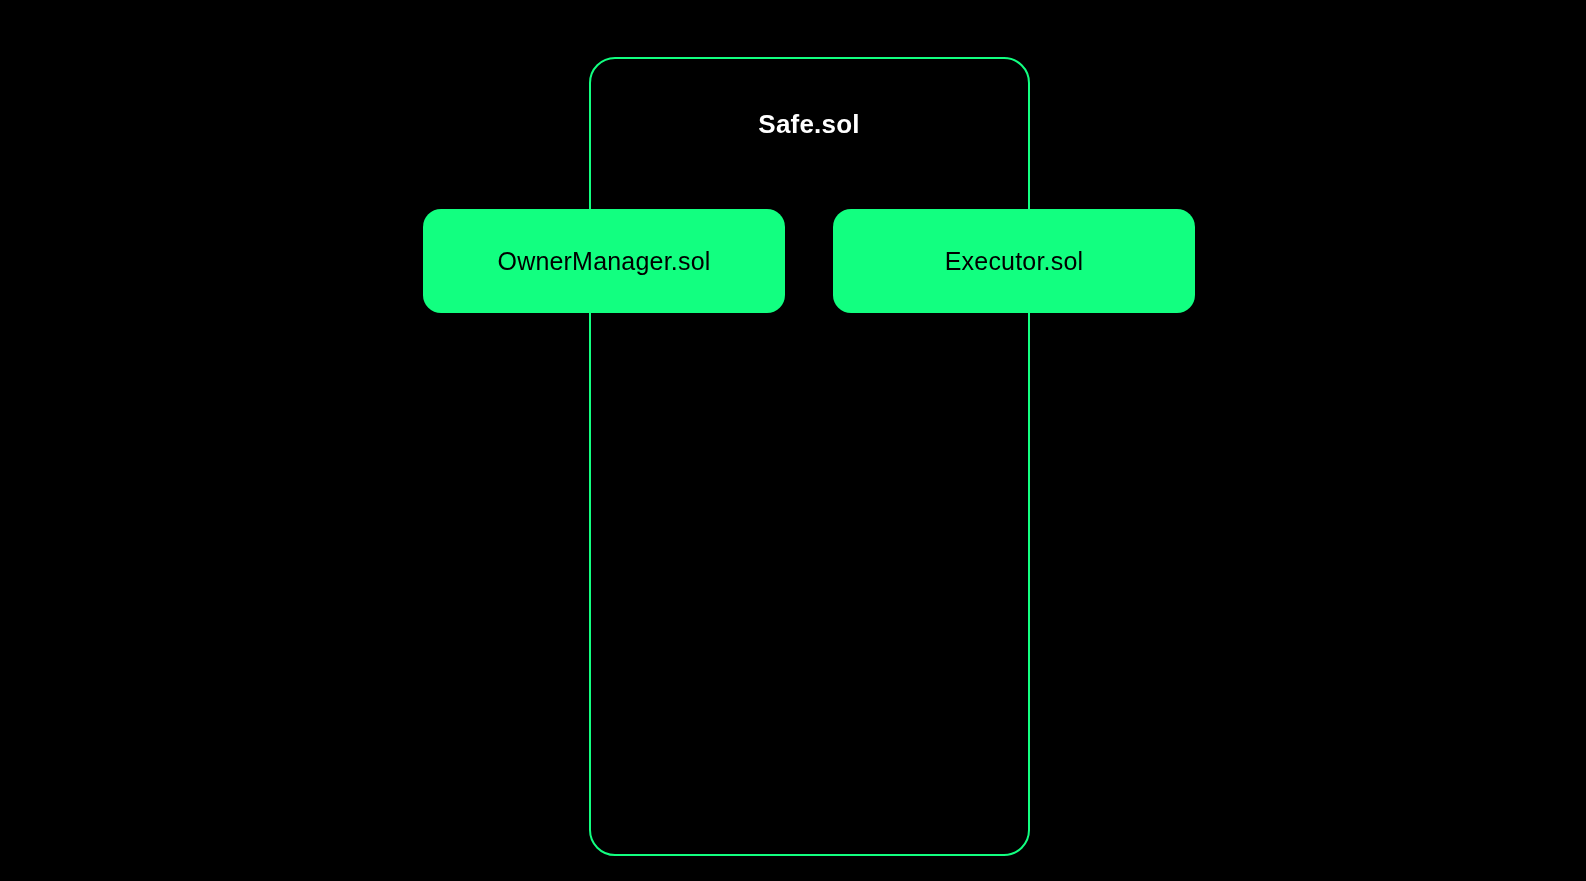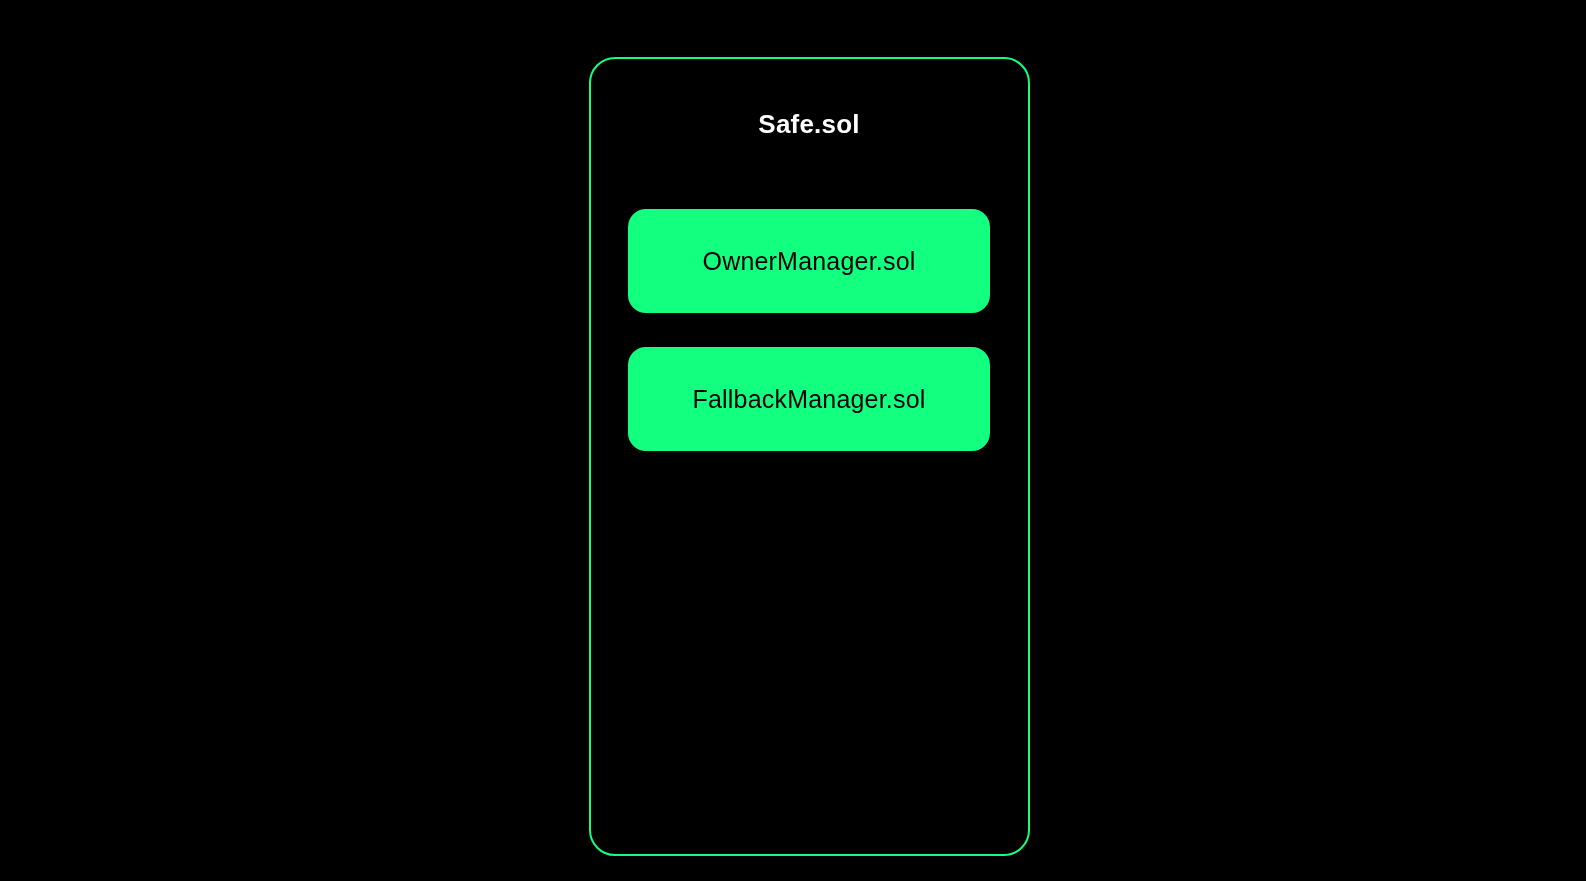--- a/index.html
+++ b/index.html
@@ -37,22 +37,22 @@
   .title {
     color: var(--title-text);
     font-size: 26px;
     font-weight: 700;
     line-height: 34px;
     letter-spacing: 0.2px;
     margin-bottom: 52px;
   }
   .nodes {
     display: flex;
-    flex-direction: column;
-    gap: 34px;
+    flex-direction: row;
+    gap: 48px;
     align-items: flex-end;
   }
   .node {
     width: 362px;
     height: 104px;
     background: var(--accent);
     border-radius: 18px;
     display: flex;
     align-items: center;
     justify-content: center;
@@ -63,16 +63,16 @@
   }
 </style>
 </head>
 <body>
 
 <div class="page">
   <div class="container">
     <div class="title">Safe.sol</div>
     <div class="nodes">
       <div class="node">OwnerManager.sol</div>
-      <div class="node">FallbackManager.sol</div>
+      <div class="node">Executor.sol</div>
     </div>
   </div>
 </div>
 
 </body></html>

